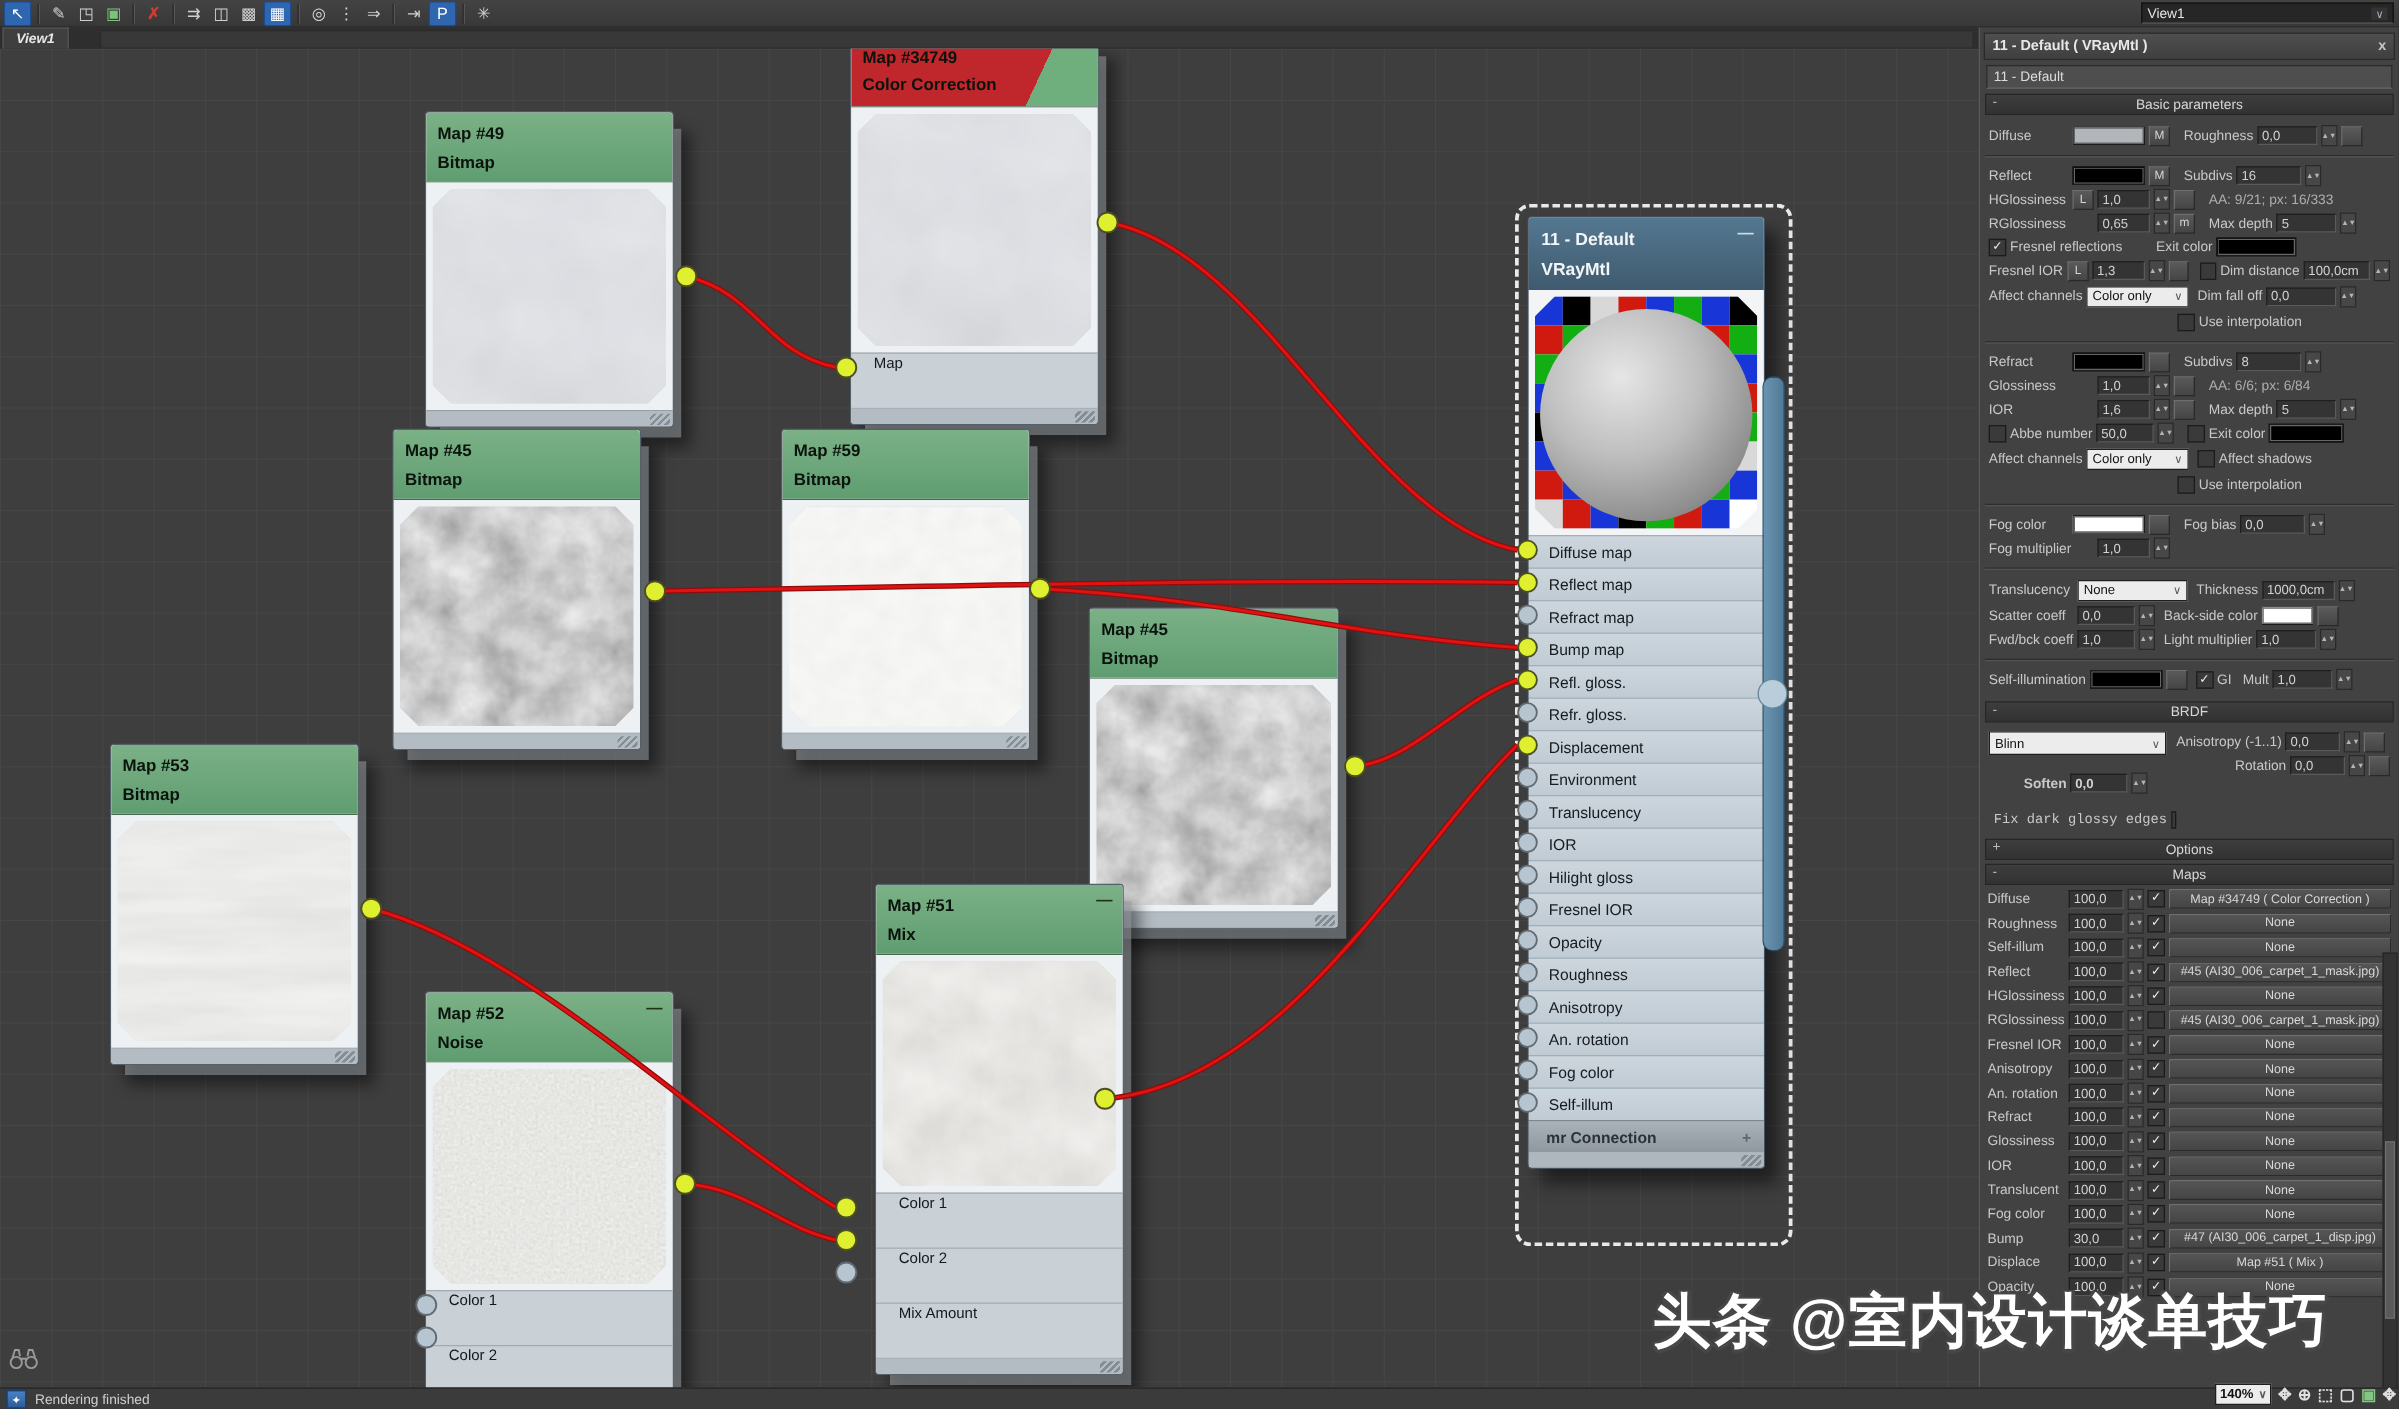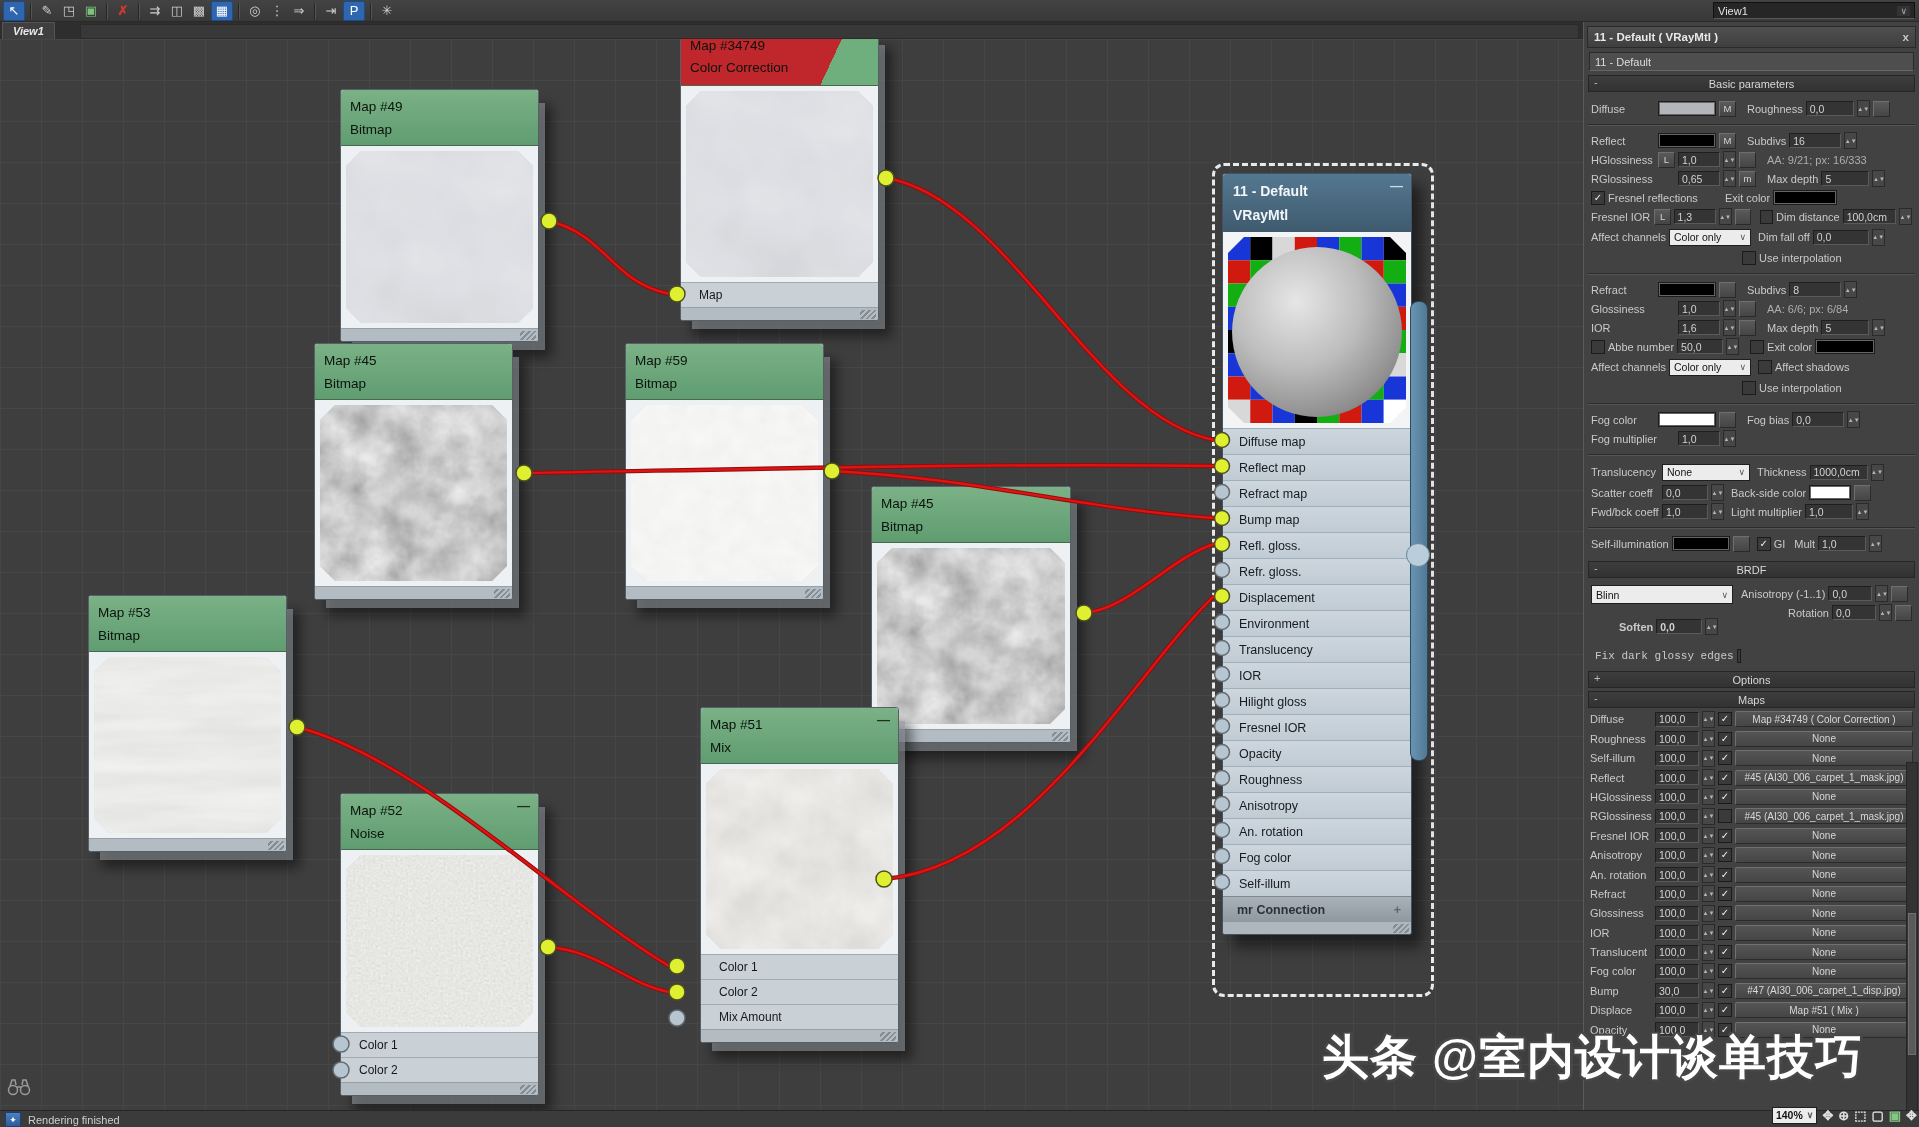--- a/index.html
+++ b/index.html
@@ -30,30 +30,30 @@
   #canvas{position:absolute;left:0;top:39px;width:1583px;height:1071px;overflow:hidden;
           background-color:#3e3e3e;
           background-image:linear-gradient(#464646 1px,transparent 1px),linear-gradient(90deg,#464646 1px,transparent 1px);
           background-size:41px 41px;}
 
   
   .node{position:absolute;box-shadow:9px 11px 0 -3px rgba(150,156,162,.55),13px 16px 12px rgba(0,0,0,.45);
         background:#dfe4e8;border:1px solid #566069;border-radius:3px;}
   .nhead{height:56px;background:linear-gradient(#7bb186,#5f9d70);border-bottom:1px solid #47684f;
          border-radius:3px 3px 0 0;padding:5px 9px;box-sizing:border-box;position:relative;}
-  .nhead .t1,.nhead .t2{font-size:13.5px;font-weight:normal;color:#0b130d;line-height:23px;white-space:nowrap;}
+  .nhead .t1,.nhead .t2{font-size:13.5px;font-weight:bold;color:#0b130d;line-height:23px;white-space:nowrap;}
   .nhead.cc{background:linear-gradient(115deg,#c0272d 74%,#6fae7d 74%);}
   .nmin{position:absolute;right:8px;top:4px;color:#20301f;font-weight:bold;font-size:13px;}
   .ntab{position:absolute;right:-15px;width:20px;height:130px;border-radius:9px;
         background:linear-gradient(#76ac81,#5d9b6d);border:1px solid #3c5c44;z-index:-1;}
   .nprev{background:#eef1f4;padding:5px;box-sizing:border-box;}
   .texwrap{width:100%;height:100%;overflow:hidden;background:#cfd3d6;
     clip-path:polygon(15px 0,calc(100% - 15px) 0,100% 15px,100% calc(100% - 15px),calc(100% - 15px) 100%,15px 100%,0 calc(100% - 15px),0 15px);}
   .tex{display:block;width:100%;height:100%;}
-  .nrow{height:25px;background:#c9d0d6;border-top:1px solid #a3abb2;display:flex;align-items:center;
+  .nrow{height:44px;background:#c9d0d6;border-top:1px solid #a3abb2;display:flex;
         padding-left:18px;font-size:12px;color:#14181c;box-sizing:border-box;}
   .nfoot{height:12px;background:#b4bcc3;border-top:1px solid #98a0a7;border-radius:0 0 3px 3px;position:relative;}
   .grip{position:absolute;right:2px;bottom:1px;width:16px;height:9px;
         background:repeating-linear-gradient(135deg,transparent 0 2px,#858d94 2px 4px);}
 
   
   #vraynode{position:absolute;left:1222px;top:134px;width:188px;background:#c5cfd7;border:1px solid #445361;
             border-radius:3px;box-shadow:10px 12px 14px rgba(0,0,0,.5);z-index:2;}
   #vrayhead{height:58px;background:linear-gradient(#547891,#3f5a6e);border-radius:3px 3px 0 0;
             padding:5px 10px;box-sizing:border-box;position:relative;}

